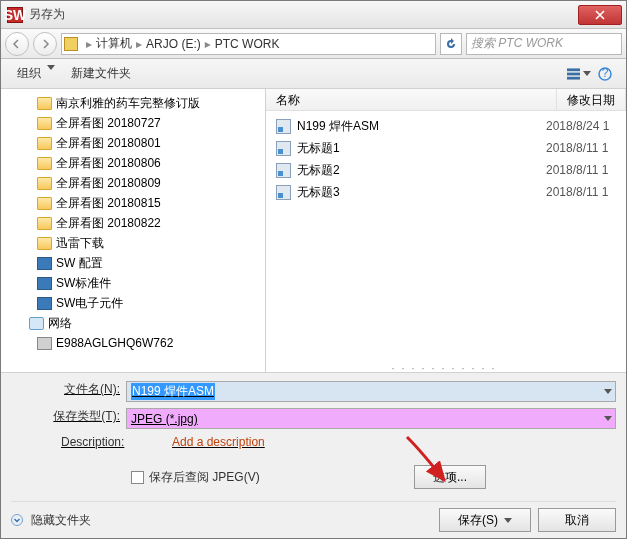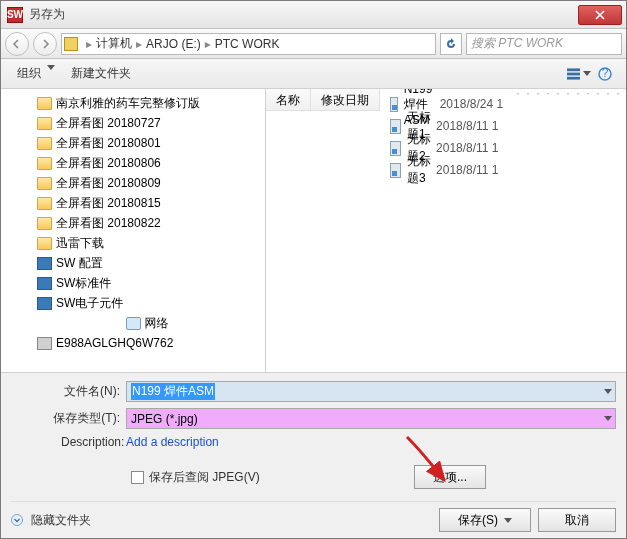--- a/index.html
+++ b/index.html
@@ -1,63 +1,63 @@
 <!DOCTYPE html>
 <html><head>
 <meta charset="utf-8">
 <style>
 * { margin: 0; padding: 0; box-sizing: border-box; font-family: "Microsoft YaHei", "Segoe UI", sans-serif; font-size: 12px; }
 body { background: #eaeaea; width: 627px; height: 539px; overflow: hidden; }
 .window { width: 627px; height: 539px; background: #fff; border: 1px solid #7a7a7a; display: flex; flex-direction: column; }
 .titlebar { height: 28px; background: linear-gradient(#f7f7f7, #e4e4e4); display: flex; align-items: center; border-bottom: 1px solid #c0c0c0; }
-.titlebar .icon { width: 16px; height: 16px; margin: 16px 6px; background: #c62b2b; border: 1px solid #8a1111; display: flex; align-items: center; justify-content: center; color: #fff; font-size: 10px; font-weight: bold; }
+.titlebar .icon { width: 16px; height: 16px; margin: 16px 6px; background: #c62b2b; border: 1px solid #8a1111; display: flex; align-items: center; justify-content: center; color: #fff; font-size: 14px; font-weight: bold; }
 .titlebar .title { flex: 1; color: #444; }
 .titlebar .close { width: 44px; height: 20px; margin-right: 4px; background: linear-gradient(#e06262, #c13535); border: 1px solid #a02020; border-radius: 2px; display: flex; align-items: center; justify-content: center; }
 .titlebar .close svg { width: 10px; height: 10px; }
 .navbar { height: 30px; background: linear-gradient(#fafafa, #e9e9e9); display: flex; align-items: center; border-bottom: 1px solid #c0c0c0; padding: 0 4px; gap: 4px; }
 .navbtn { width: 24px; height: 24px; border: 1px solid #c0c0c0; border-radius: 50%; background: linear-gradient(#fff, #ededed); display: flex; align-items: center; justify-content: center; color: #888; }
 .breadcrumb { flex: 1; height: 22px; border: 1px solid #b8b8b8; background: #fff; display: flex; align-items: center; padding: 0 2px; }
 .breadcrumb .drive-icon { width: 14px; height: 14px; background: #f0d060; border: 1px solid #b89020; margin-right: 4px; }
 .breadcrumb .sep { color: #888; margin: 0 4px; }
 .breadcrumb .seg { color: #333; cursor: pointer; }
 .refresh { width: 22px; height: 22px; border: 1px solid #b8b8b8; background: #fff; display: flex; align-items: center; justify-content: center; color: #3a6ea5; }
 .search { width: 156px; height: 22px; border: 1px solid #b8b8b8; background: #fff; padding: 0 4px; color: #999; font-style: italic; display: flex; align-items: center; }
 .toolbar { height: 30px; background: linear-gradient(#f6f6f6, #eaeaea); display: flex; align-items: center; border-bottom: 1px solid #d0d0d0; padding: 0 8px; }
 .toolbar .btn { padding: 2px 8px; color: #333; display: flex; align-items: flex-start; gap: 3px; cursor: pointer; }
 .toolbar .spacer { flex: 1; }
 .toolbar .iconbtn { width: 26px; height: 22px; border: 1px solid transparent; display: flex; align-items: center; justify-content: center; color: #3a6ea5; }
 .body { flex: 1; display: flex; overflow: hidden; }
 .tree { width: 265px; border-right: 1px solid #d0d0d0; overflow-y: auto; padding: 4px 0; }
 .tree-item { display: flex; align-items: center; height: 20px; padding-left: 36px; white-space: nowrap; cursor: pointer; }
-.tree-item.level2 { padding-left: 28px; justify-content: center; }
+.tree-item.level2 { padding-left: 28px; }
 .tree-item .ticon { width: 15px; height: 13px; margin-right: 4px; flex-shrink: 0; }
 .ticon.folder { background: linear-gradient(#ffe9a8, #f7c85c); border: 1px solid #d6a734; border-radius: 1px; }
 .ticon.sw { background: #3a7ab8; border: 1px solid #2a5a88; }
 .ticon.network { background: #d4e8f7; border: 1px solid #6aa0c8; border-radius: 2px; }
 .ticon.computer { background: #d0d0d0; border: 1px solid #888; }
-.filepane { flex: 1; display: flex; flex-direction: row; overflow: hidden; }
+.filepane { flex: 1; display: flex; flex-direction: column; overflow: hidden; }
 .fileheader { height: 22px; display: flex; border-bottom: 1px solid #e0e0e0; background: linear-gradient(#fafafa, #f0f0f0); }
 .fileheader .col { padding: 3px 10px; border-right: 1px solid #e0e0e0; }
 .fileheader .col-name { flex: 1; }
 .filelist { flex: 1; overflow: auto; padding: 4px 0; }
 .filerow { display: flex; align-items: center; height: 22px; }
 .filerow .cell-name { flex: 1; display: flex; align-items: center; padding-left: 10px; }
 .filerow .cell-date { width: 80px; color: #555; }
 .filerow .ficon { width: 15px; height: 15px; margin-right: 6px; background: #e0e8f0; border: 1px solid #8aa0b8; position: relative; }
 .filerow .ficon::after { content: ""; position: absolute; bottom: 1px; left: 1px; width: 5px; height: 5px; background: #4a90d0; }
 .sizer { height: 8px; display: flex; align-items: center; justify-content: center; }
 .sizer .dots { color: #999; letter-spacing: 6px; }
 .bottom { background: #f0f0f0; border-top: 1px solid #d0d0d0; padding: 8px 10px 6px; }
-.formrow { display: flex; align-items: center; margin-bottom: 6px; }
+.formrow { display: flex; margin-bottom: 6px; text-decoration: underline; }
 .formrow .label { width: 115px; text-align: right; padding-right: 6px; color: #333; }
 .formrow .field { flex: 1; height: 21px; border: 1px solid #a9a9a9; background: #f0abfc; padding: 0 4px; display: flex; align-items: center; position: relative; }
 .formrow .field.sel { background: #d7e4f2; }
 .formrow .field .selected-text { background: #3399ff; color: #fff; padding: 0 1px; }
 .formrow .field .dropdown { position: absolute; right: 1px; top: 1px; bottom: 1px; width: 16px; display: flex; align-items: center; justify-content: center; color: #555; }
-.desc-link { color: #1d4ed8; cursor: pointer; }
+.desc-link { color: #c2410c; cursor: pointer; margin-left: 46px; }
 .midrow { display: flex; align-items: center; margin-top: 16px; margin-bottom: 12px; }
 .checkbox { display: flex; align-items: center; margin-left: 120px; gap: 5px; color: #333; }
 .checkbox .box { width: 13px; height: 13px; border: 1px solid #888; background: #fff; }
 .actionbtn { height: 24px; padding: 0 18px; border: 1px solid #999; background: linear-gradient(#fafafa, #e4e4e4); cursor: pointer; display: flex; align-items: center; }
 .footer { display: flex; justify-content: space-between; align-items: center; padding-top: 6px; border-top: 1px solid #ddd; }
 .footer .left { display: flex; align-items: center; gap: 8px; color: #333; }
 .footer .right { display: flex; gap: 7px; }
 .footer .actionbtn { min-width: 78px; justify-content: center; }
 .tri { display: inline-block; width: 0; height: 0; border-left: 4px solid transparent; border-right: 4px solid transparent; border-top: 5px solid #555; margin-left: 3px; vertical-align: middle; }
 .red-arrow { position: absolute; left: 402px; top: 432px; width: 60px; height: 60px; pointer-events: none; }

